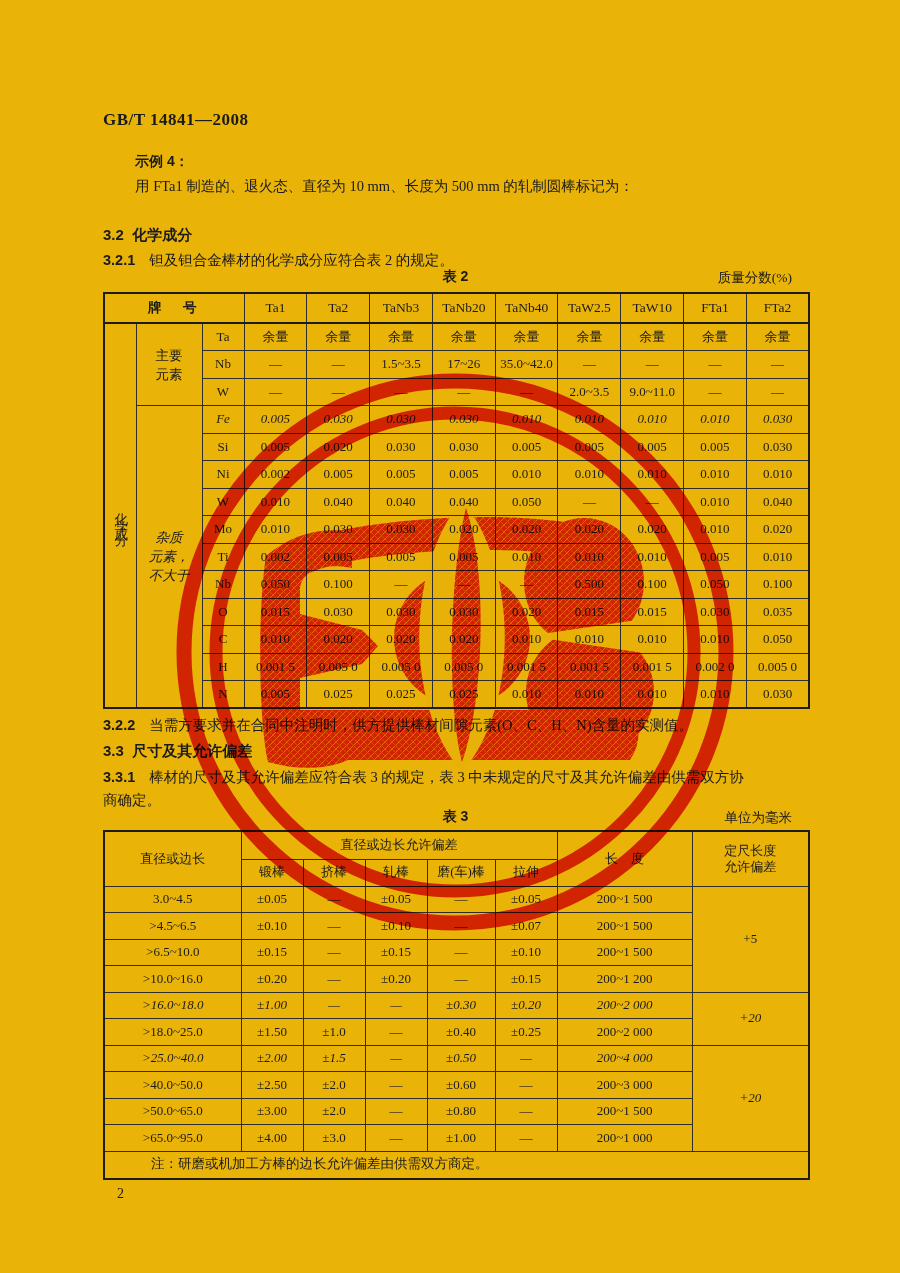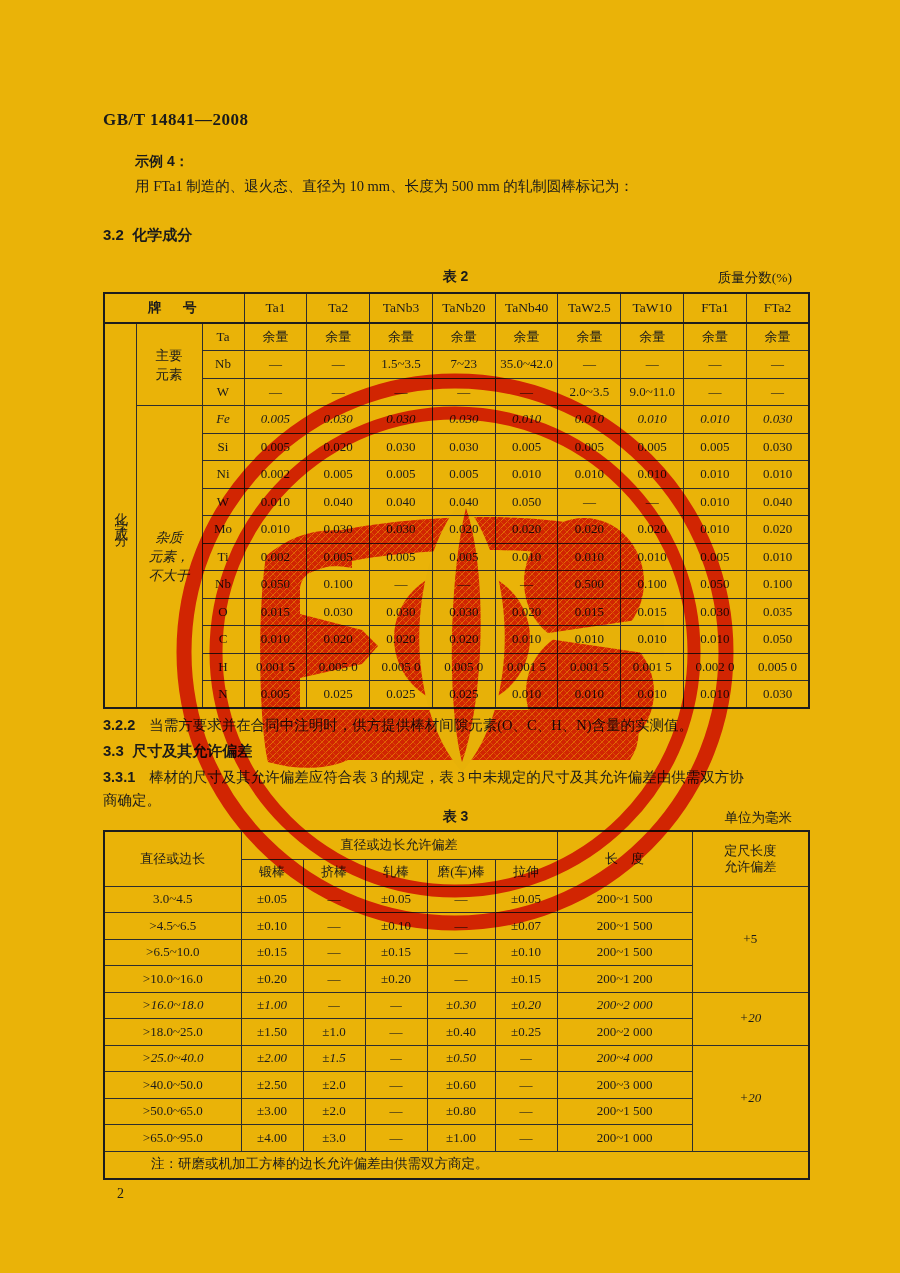--- a/index.html
+++ b/index.html
@@ -49,20 +49,23 @@
 <div class="page">
 
   <div class="abs docnum">GB/T 14841—2008</div>
 
   <div class="abs ex-label">示例 4：</div>
   <div class="abs body-line ex-line1">用 FTa1 制造的、退火态、直径为 10 mm、长度为 500 mm 的轧制圆棒标记为：</div>
 
   <div class="abs sec s32">
     <span>3.2</span>&nbsp;&nbsp;<span>化学成分</span>
   </div>
+  <div class="abs body-line s321">
+    <span class="secnum">3.2.1</span><span>钽及钽合金棒材的化学成分应符合表 2 的规定。</span>
+  </div>
 
   <div class="abs caprow t2cap">
     <span class="cap">表 2</span>
     <span class="unit">质量分数(%)</span>
   </div>
 
   <table id="t2">
       <colgroup>
         <col style="width:32px">
         <col style="width:66px">
@@ -102,21 +105,21 @@
           <td>余量</td>
           <td>余量</td>
           <td>余量</td>
           <td>余量</td>
         </tr>
         <tr>
           <td>Nb</td>
           <td>—</td>
           <td>—</td>
           <td>1.5~3.5</td>
-          <td>7~23</td>
+          <td>17~26</td>
           <td>35.0~42.0</td>
           <td>—</td>
           <td>—</td>
           <td>—</td>
           <td>—</td>
         </tr>
         <tr>
           <td>W</td>
           <td>—</td>
           <td>—</td>

